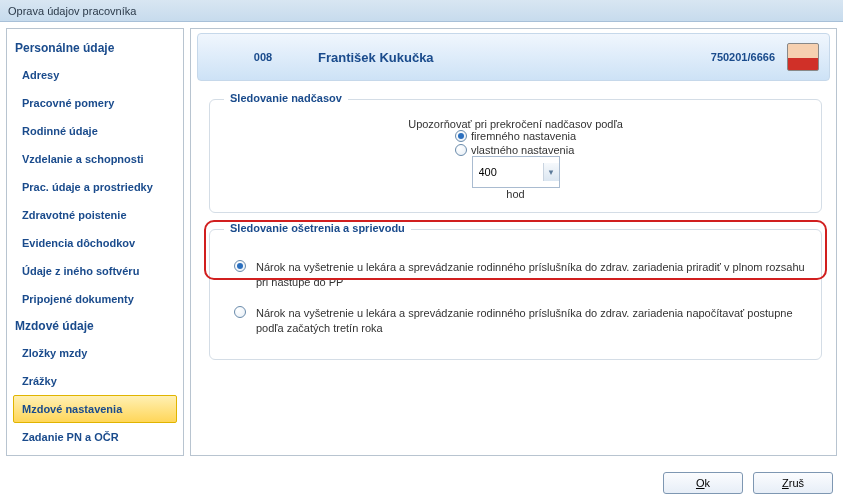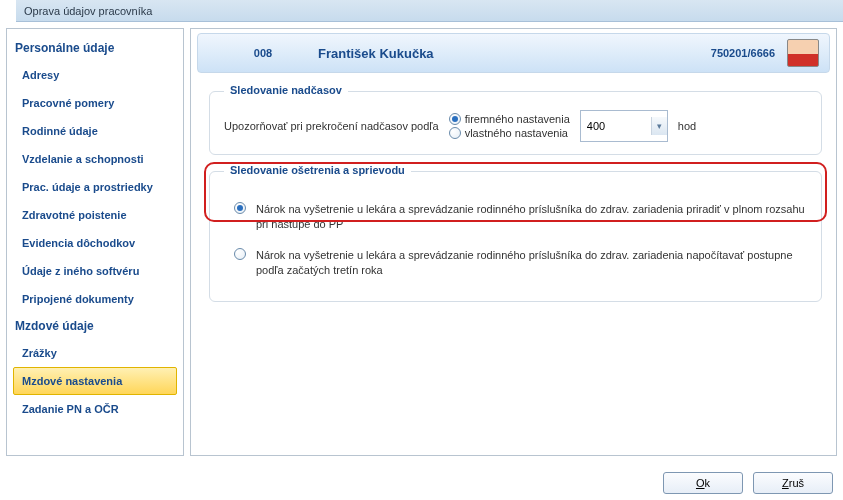--- a/index.html
+++ b/index.html
@@ -14,21 +14,20 @@
     position: relative;
   }
   .titlebar {
     background: linear-gradient(to bottom, #d8e6f2, #c7dbed);
     border-bottom: 1px solid #a8c0d8;
     height: 22px;
     line-height: 22px;
     padding: 0 8px;
     color: #2b3a4a;
     font-size: 11px;
-    margin-left: 16px;
   }
   .container {
     display: flex;
     padding: 6px;
     gap: 6px;
     height: 440px;
   }
   .sidebar {
     width: 178px;
     border: 1px solid #b8c4d0;
@@ -61,21 +60,21 @@
     border: 1px solid #b8c4d0;
     background: #fff;
     position: relative;
     overflow: hidden;
   }
   .emp-header {
     margin: 4px 6px 0 6px;
     background: linear-gradient(to bottom, #f0f6fd 0%, #e0edfa 45%, #cde2f6 100%);
     border: 1px solid #c6d8ea;
     border-radius: 4px;
-    height: 40px;
+    height: 48px;
     display: flex;
     align-items: center;
     padding: 0 10px;
     color: #1a4b8c;
     font-weight: bold;
   }
   .emp-code { width: 110px; text-align: center; font-weight: bold; }
   .emp-name { flex: 1; font-size: 13px; }
   .emp-id { width: 120px; text-align: right; padding-right: 8px; }
   .avatar {
@@ -98,23 +97,23 @@
     left: 14px;
     background: #fff;
     padding: 0 6px;
     color: #1a4b8c;
     font-weight: bold;
     font-size: 11px;
   }
   .row1 {
     display: flex;
     align-items: center;
-    gap: 10px;
     color: #333;
     margin-top: 4px;
+    flex-direction: column;
   }
   .label1 { color: #333; }
   .radio-col { display: flex; flex-direction: column; gap: 2px; }
   .radio-line { display: flex; align-items: center; gap: 4px; }
   .radio-dot {
     width: 12px; height: 12px; border: 1px solid #6a8bab;
     border-radius: 50%; display: inline-flex; align-items: center; justify-content: center;
     background: radial-gradient(circle at 30% 30%, #fff, #e6eef6);
   }
   .radio-dot .inner { width: 6px; height: 6px; background: #2a6fbf; border-radius: 50%; display:none; }
@@ -176,20 +175,21 @@
     <div class="side-item">Pracovné pomery</div>
     <div class="side-item">Rodinné údaje</div>
     <div class="side-item">Vzdelanie a schopnosti</div>
     <div class="side-item">Prac. údaje a prostriedky</div>
     <div class="side-item">Zdravotné poistenie</div>
     <div class="side-item">Evidencia dôchodkov</div>
     <div class="side-item">Údaje z iného softvéru</div>
     <div class="side-item">Pripojené dokumenty</div>
 
     <div class="side-head">Mzdové údaje</div>
+    <div class="side-item">Zložky mzdy</div>
     <div class="side-item">Zrážky</div>
     <div class="side-item selected">Mzdové nastavenia</div>
     <div class="side-item">Zadanie PN a OČR</div>
   </div>
 
   <div class="main">
     <div class="emp-header">
       <div class="emp-code">008</div>
       <div class="emp-name">František Kukučka</div>
       <div class="emp-id">750201/6666</div>

